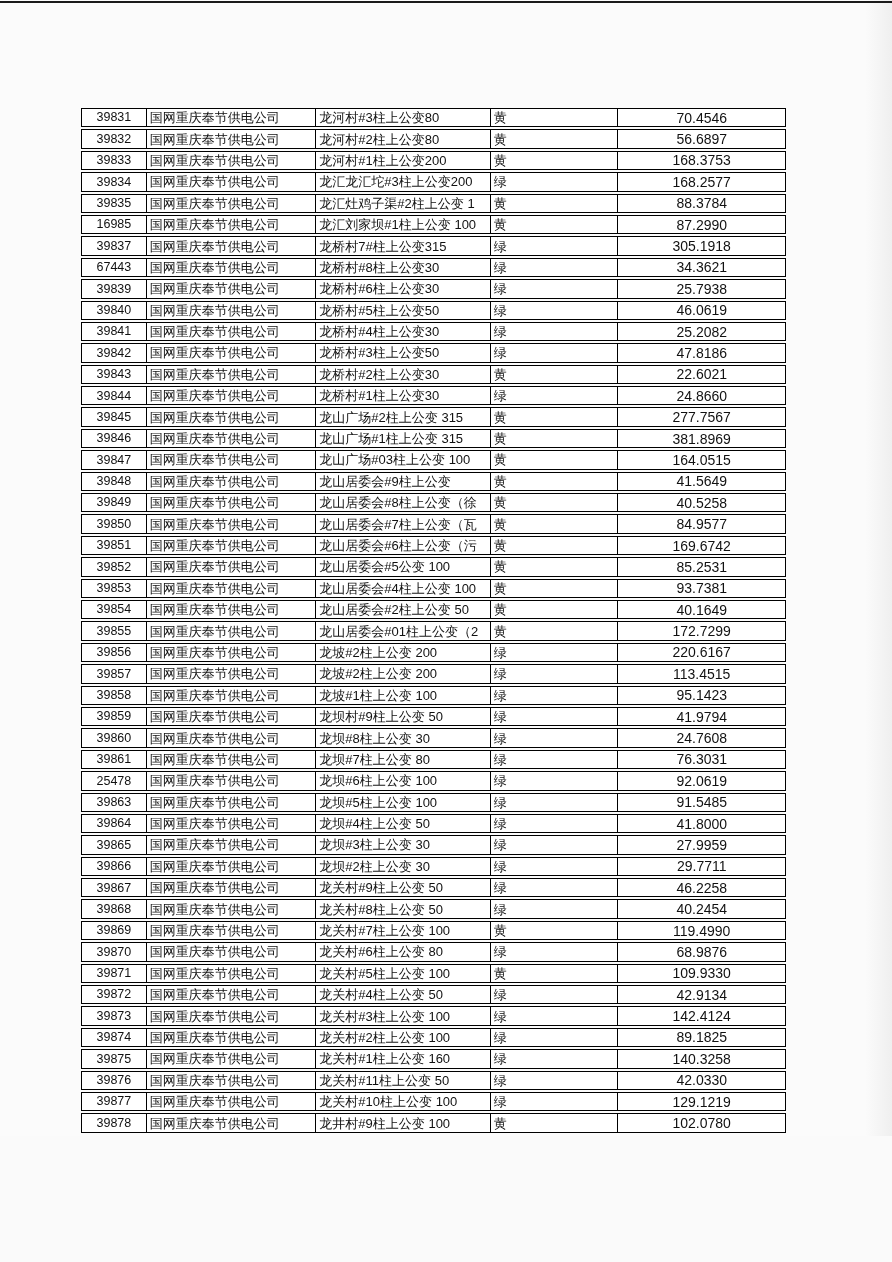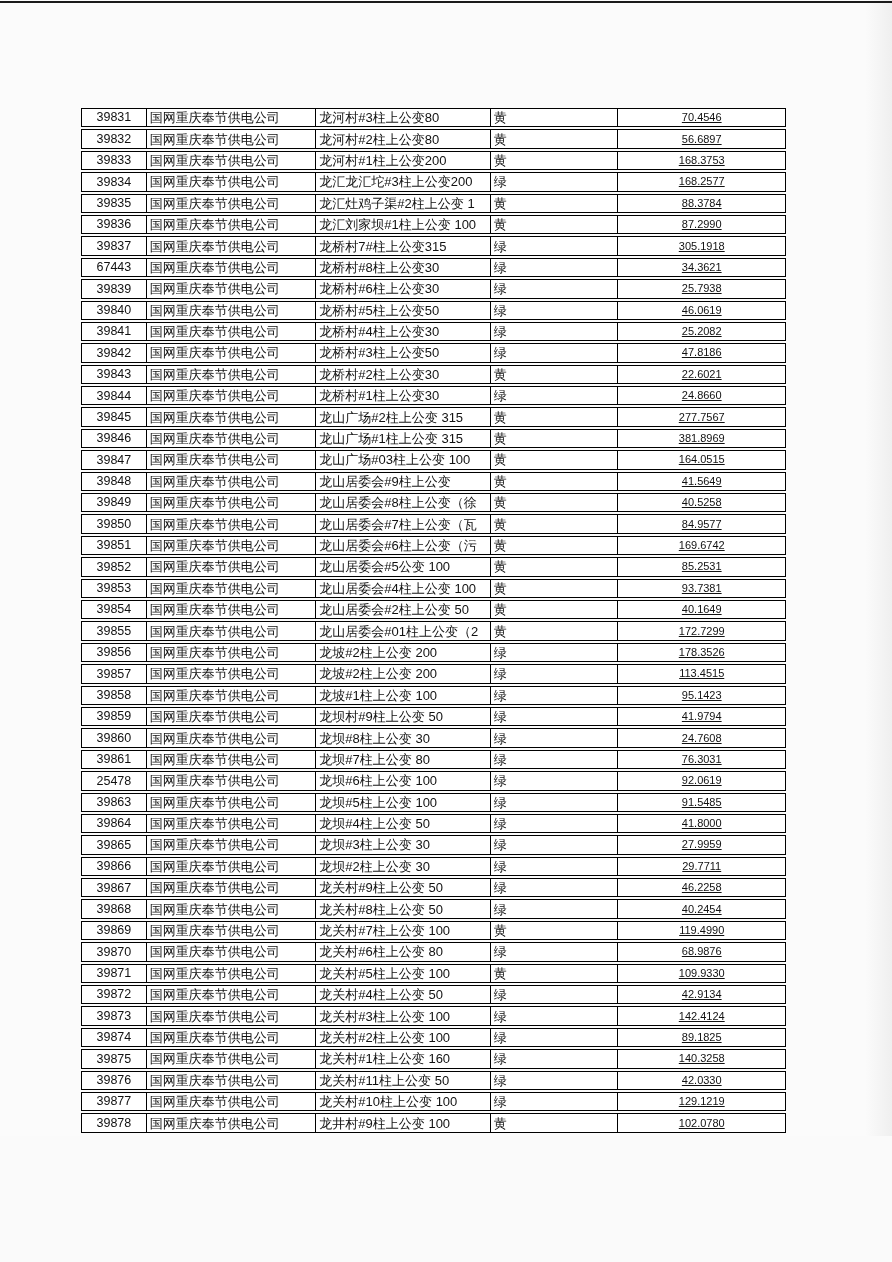--- a/index.html
+++ b/index.html
@@ -42,21 +42,21 @@
     overflow: hidden;
     white-space: nowrap;
     font-size: 13px;
     line-height: 1;
     border-right: 1px solid #000;
   }
   .c-id      { width: 65px;  justify-content: center; font-size: 12.5px; }
   .c-company { width: 170px; padding-left: 3px; }
   .c-device  { width: 175px; padding-left: 3px; }
   .c-status  { width: 128px; padding-left: 3px; }
-  .c-value   { width: 167px; justify-content: center; border-right: none; font-size: 11px; text-decoration: underline; }
+  .c-value   { width: 167px; justify-content: center; border-right: none; font-size: 14px; }
 </style>
 </head>
 <body>
 
 <div class="page">
   <div class="top-rule"></div>
   <div class="data-table">
       <div class="trow">
         <div class="cell c-id">39831</div>
         <div class="cell c-company">国网重庆奉节供电公司</div>
@@ -86,21 +86,21 @@
         <div class="cell c-value">168.2577</div>
       </div>
       <div class="trow">
         <div class="cell c-id">39835</div>
         <div class="cell c-company">国网重庆奉节供电公司</div>
         <div class="cell c-device">龙汇灶鸡子渠#2柱上公变 1</div>
         <div class="cell c-status">黄</div>
         <div class="cell c-value">88.3784</div>
       </div>
       <div class="trow">
-        <div class="cell c-id">39836</div>
+        <div class="cell c-id">16985</div>
         <div class="cell c-company">国网重庆奉节供电公司</div>
         <div class="cell c-device">龙汇刘家坝#1柱上公变 100</div>
         <div class="cell c-status">黄</div>
         <div class="cell c-value">87.2990</div>
       </div>
       <div class="trow">
         <div class="cell c-id">39837</div>
         <div class="cell c-company">国网重庆奉节供电公司</div>
         <div class="cell c-device">龙桥村7#柱上公变315</div>
         <div class="cell c-status">绿</div>
@@ -230,21 +230,21 @@
         <div class="cell c-company">国网重庆奉节供电公司</div>
         <div class="cell c-device">龙山居委会#01柱上公变（2</div>
         <div class="cell c-status">黄</div>
         <div class="cell c-value">172.7299</div>
       </div>
       <div class="trow">
         <div class="cell c-id">39856</div>
         <div class="cell c-company">国网重庆奉节供电公司</div>
         <div class="cell c-device">龙坡#2柱上公变 200</div>
         <div class="cell c-status">绿</div>
-        <div class="cell c-value">178.3526</div>
+        <div class="cell c-value">220.6167</div>
       </div>
       <div class="trow">
         <div class="cell c-id">39857</div>
         <div class="cell c-company">国网重庆奉节供电公司</div>
         <div class="cell c-device">龙坡#2柱上公变 200</div>
         <div class="cell c-status">绿</div>
         <div class="cell c-value">113.4515</div>
       </div>
       <div class="trow">
         <div class="cell c-id">39858</div>

